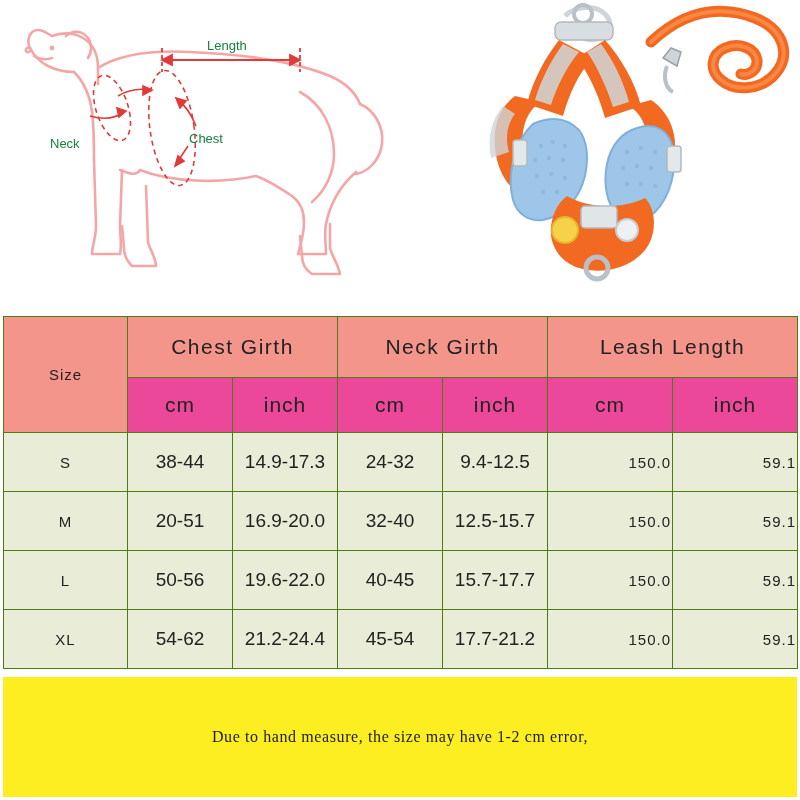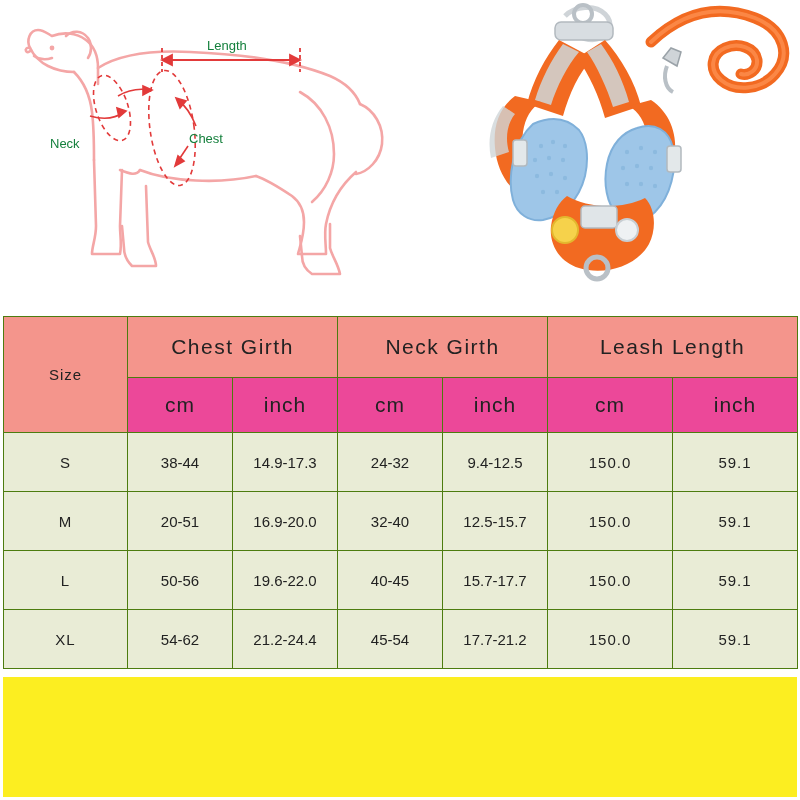--- a/index.html
+++ b/index.html
@@ -84,29 +84,30 @@
   }
   .unit-row td {
     background: #ec4899;
     height: 52px;
     font-size: 21px;
     letter-spacing: 1px;
   }
   .data-row td {
     background: #e9ecd6;
     height: 56px;
-    font-size: 15px;
+    font-size: 19px;
   }
   .data-row td.sz {
     font-size: 15px;
     letter-spacing: 1px;
   }
   .data-row td.small {
     font-size: 15px;
     letter-spacing: 1px;
+    text-align: right;
   }
 
   
   .note {
     position: absolute;
     left: 3px;
     top: 677px;
     width: 794px;
     height: 120px;
     background: #fcee21;
@@ -351,15 +352,16 @@
           <td>45-54</td>
           <td>17.7-21.2</td>
           <td class="small">150.0</td>
           <td class="small">59.1</td>
         </tr>
       </tbody>
     </table>
   </div>
 
   <div class="note">
+    <div class="note-line">Due to hand measure, the size may have 1-2 cm error,</div>
   </div>
 
 </div>
 
 </body></html>

